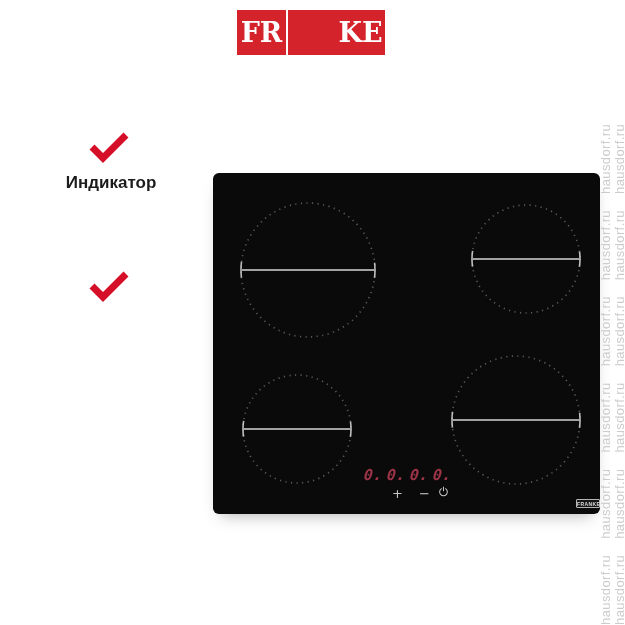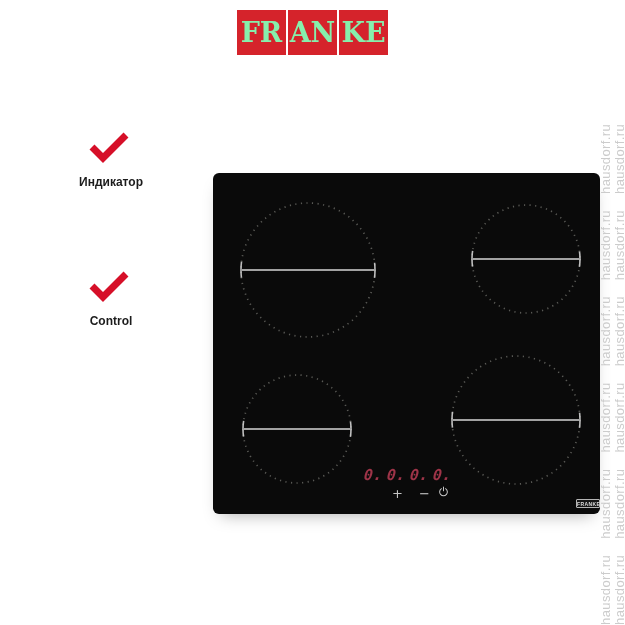--- a/index.html
+++ b/index.html
@@ -7,31 +7,31 @@
     position:relative;width:625px;height:625px;background:#ffffff;
     overflow:hidden;font-family:"Liberation Sans",sans-serif;
   }
   
   .logo{position:absolute;left:237px;top:10px;display:flex;gap:2px;}
   .logo-tile{
     width:49px;height:45px;display:flex;align-items:center;justify-content:center;
     background:#d5232b;
   }
   .logo-tile span{
-    color:#86efac;font-family:"DejaVu Serif","Liberation Serif",serif;
+    color:#ffffff;font-family:"DejaVu Serif","Liberation Serif",serif;
     font-weight:bold;font-size:27px;letter-spacing:0px;line-height:1;
     transform:scaleY(1.02);
   }
   
   .check{position:absolute;left:88px;}
   .check1{top:131px;}
   .check2{top:270px;}
   .feature-text{
     position:absolute;left:6px;width:210px;text-align:center;
-    color:#1c1c1c;font-size:12px;line-height:21px;font-weight:bold;
+    color:#1c1c1c;font-size:17px;line-height:21px;font-weight:bold;
   }
   .ftext1{top:172px;}
   .ftext2{top:311px;}
   
   .cooktop{
     position:absolute;left:213px;top:173px;width:387px;height:341px;
     background:#0a0a0a;border-radius:6px;
     box-shadow:0 8px 16px -8px rgba(0,0,0,0.35);
   }
   .burner-layer{position:absolute;left:0;top:0;}
@@ -71,40 +71,36 @@
 </style>
 </head>
 <body>
 
 <div class="canvas">
 
   <div class="logo">
     <div class="logo-tile" style="background: rgb(213, 35, 43);">
       <span>FR</span>
     </div>
-    <div class="logo-tile" style="background: rgb(213, 35, 43);">
-      <span>AN</span>
-    </div>
-    <div class="logo-tile" style="background: rgb(213, 35, 43);">
+    <div class="logo-tile" style="background: rgb(213, 35, 43); padding-left: 48px;">
       <span>KE</span>
     </div>
   </div>
 
   <svg class="check check1" width="42" height="32" viewBox="0 0 42 32">
     <polyline points="4,16 15,27 38,4" fill="none" stroke-width="7" stroke="#d60f28"></polyline>
   </svg>
   <div class="feature-text ftext1">
     <div>Индикатор</div>
   </div>
 
   <svg class="check check2" width="42" height="32" viewBox="0 0 42 32">
     <polyline points="4,16 15,27 38,4" fill="none" stroke-width="7" stroke="#d60f28"></polyline>
   </svg>
   <div class="feature-text ftext2">
-    <div>Control</div>
   </div>
 
   <div class="cooktop" style="background: rgb(10, 10, 10);">
     <svg class="burner-layer" width="387" height="341" viewBox="0 0 387 341">
         <g>
           <circle cx="95" cy="97" r="67" class="ring-dotted"></circle>
           <circle cx="95" cy="97" r="67" class="ring-solid" stroke-dasharray="16 194.48670779051614" stroke-dashoffset="8"></circle>
           <line x1="29" x2="161" y1="97" y2="97" class="ring-line"></line>
         </g>
         <g>

